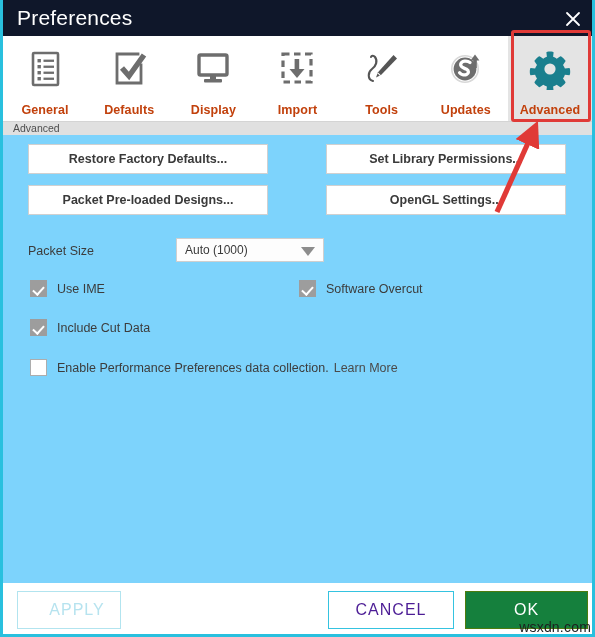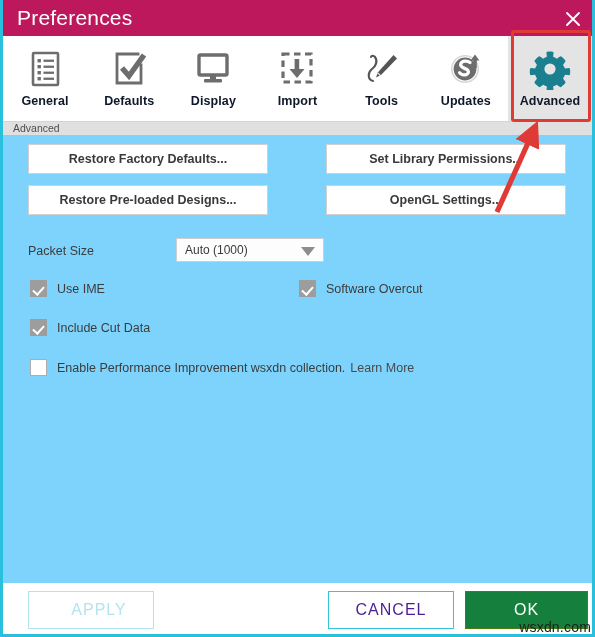--- a/index.html
+++ b/index.html
@@ -28,21 +28,21 @@
     background: #ffffff;
     overflow: hidden;
   }
 
   
   #titlebar {
     position: absolute;
     left: -3px; top: 0;
     width: 595px;
     height: 36px;
-    background: #be185d;
+    background: #0f172a;
   }
   #title-text {
     position: absolute;
     left: 17px;
     top: 6px;
     font-size: 21px;
     color: #ffffff;
     letter-spacing: 0.2px;
     font-weight: 400;
     white-space: nowrap;
@@ -83,23 +83,23 @@
   }
   .tab-icon {
     margin-top: 10px;
     height: 46px;
     display: flex;
     align-items: center;
     justify-content: center;
   }
   .tab-label {
     font-size: 12.5px;
-    color: #0f172a;
+    color: #c2410c;
     font-weight: bold;
-    margin-top: 2px;
+    margin-top: 11px;
     letter-spacing: 0.1px;
     white-space: nowrap;
   }
 
   
   #crumb-strip {
     position: absolute;
     left: 0; top: 121px;
     width: 589px;
     height: 14px;
@@ -255,21 +255,21 @@
     font-size: 16px;
     letter-spacing: 1px;
     display: flex;
     align-items: center;
     justify-content: center;
     cursor: pointer;
     white-space: nowrap;
     font-family: "Liberation Sans", sans-serif;
   }
   #btn-apply {
-    left: 25px; top: 8px; width: 126px;
+    left: 14px; top: 8px; width: 104px;
     border: 1px solid #b2e4ef;
     background: #ffffff;
     color: #b6e3ef;
     padding-left: 16px;
   }
   #btn-cancel {
     left: 325px; top: 8px; width: 126px;
     border: 1px solid #35c3e0;
     background: #ffffff;
     color: #4c1d95;
@@ -413,21 +413,21 @@
 
   </div>
 
   <div id="crumb-strip">
     <span id="crumb-text">Advanced</span>
   </div>
 
   <div id="body-area">
 
     <div class="wide-btn" id="btn-rfd">Restore Factory Defaults...</div>
-    <div class="wide-btn" id="btn-rpd">Restore Pre-loaded Designs...</div>
+    <div class="wide-btn" id="btn-rpd">Packet Pre-loaded Designs...</div>
     <div class="wide-btn" id="btn-slp">Set Library Permissions...</div>
     <div class="wide-btn" id="btn-ogl">OpenGL Settings...</div>
 
     <div id="packet-label">Packet Size</div>
     <div id="packet-select">
       <span id="packet-value">Auto (1000)</span>
       <span id="packet-arrow"></span>
     </div>
 
     <div class="cbrow" id="cb-useime">
@@ -440,21 +440,21 @@
       <span class="cb-label">Software Overcut</span>
     </div>
 
     <div class="cbrow" id="cb-cutdata">
       <span class="cbox checked"></span>
       <span class="cb-label">Include Cut Data</span>
     </div>
 
     <div class="cbrow" id="cb-perf">
       <span class="cbox unchecked"></span>
-      <span class="cb-label">Enable Performance Improvement wsxdn collection.</span>
+      <span class="cb-label">Enable Performance Preferences data collection.</span>
       <span id="learn-more">Learn More</span>
     </div>
 
   </div>
 
   <div id="footer">
     <div class="foot-btn" id="btn-apply">APPLY</div>
     <div class="foot-btn" id="btn-cancel">CANCEL</div>
     <div class="foot-btn" id="btn-ok">OK</div>
   </div>

